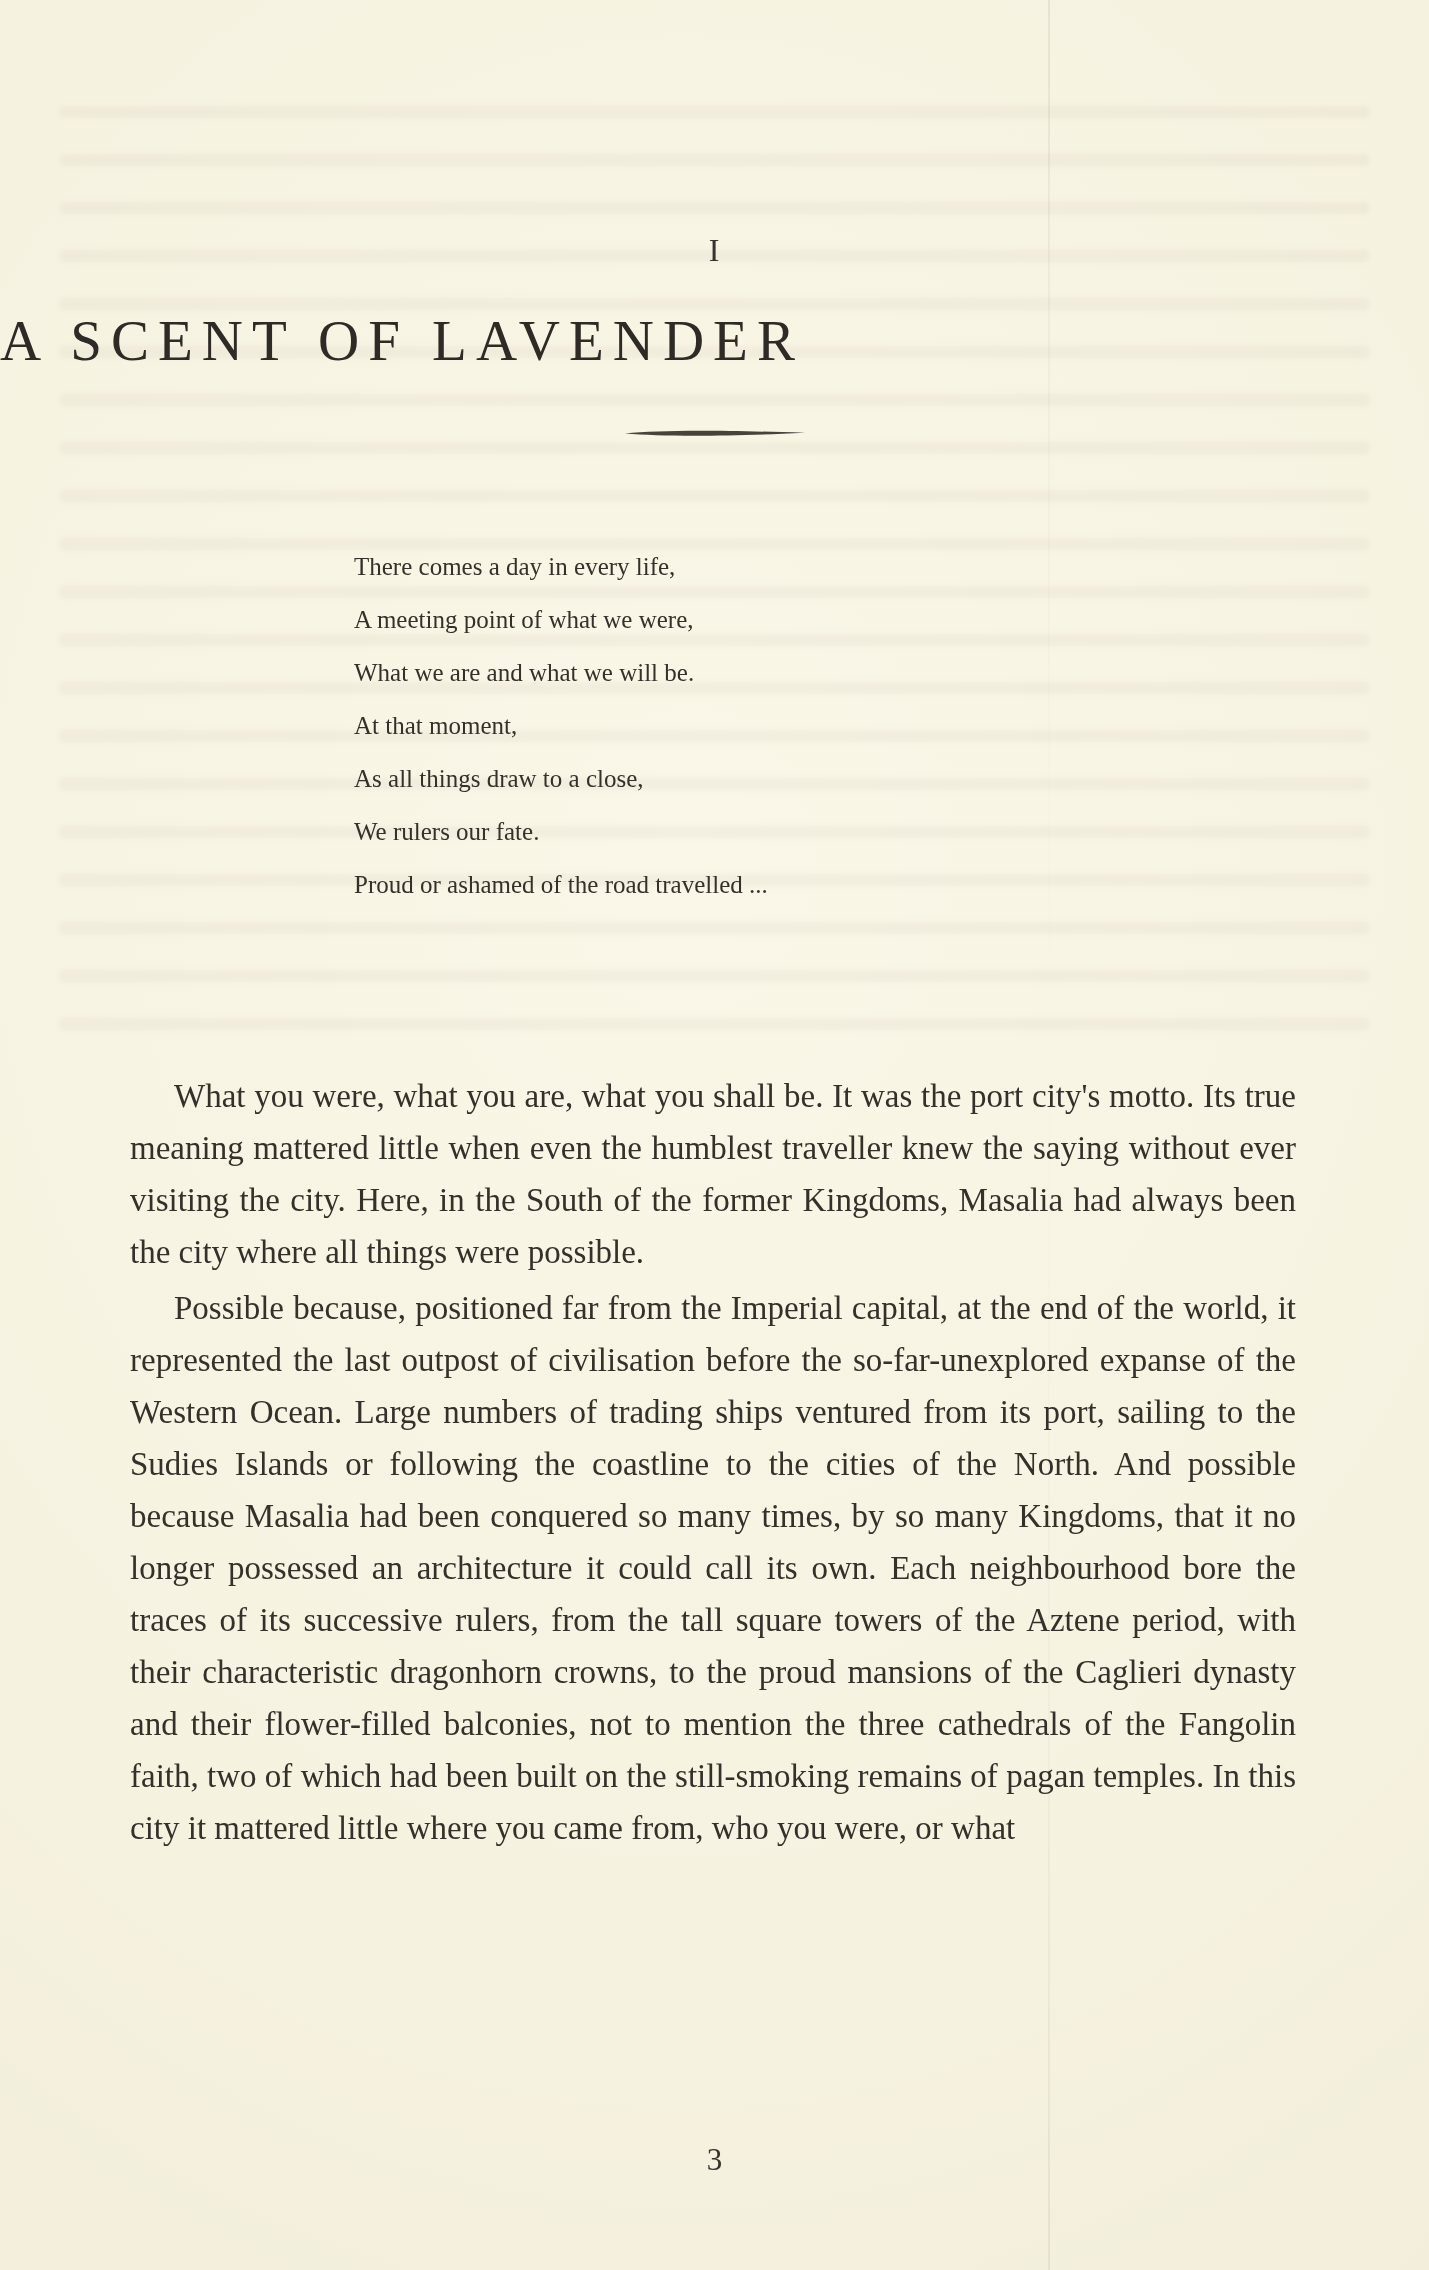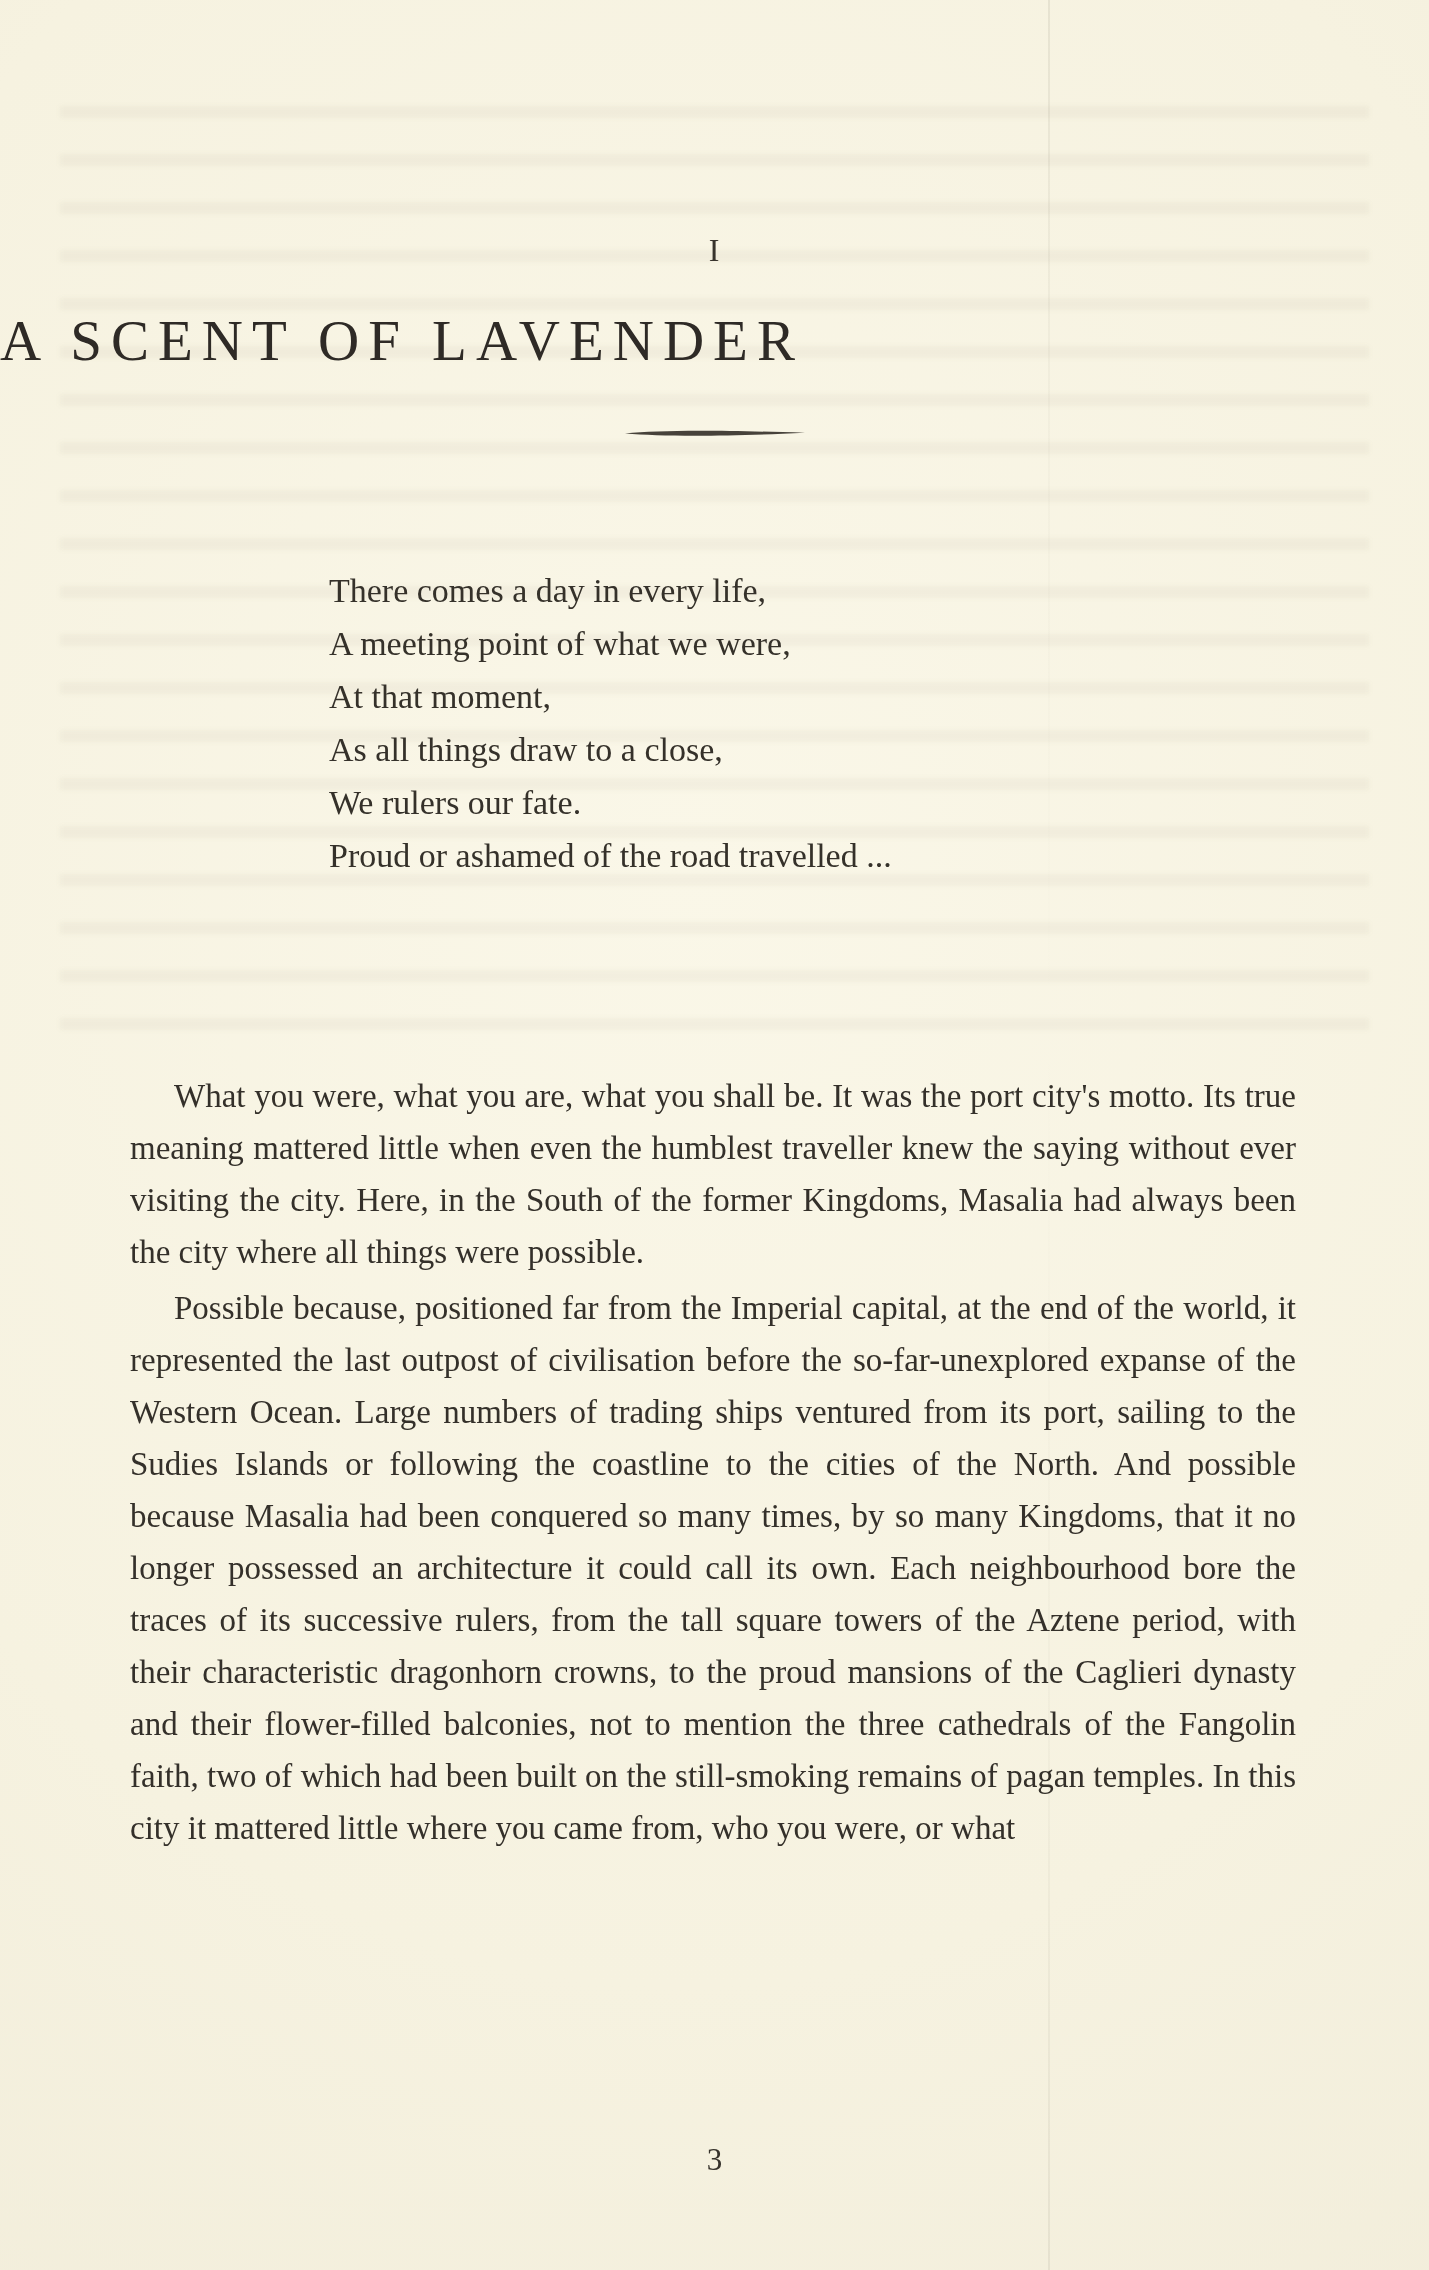--- a/index.html
+++ b/index.html
@@ -74,26 +74,25 @@
     top: 429px;
     left: 0;
     width: 100%;
     text-align: center;
     line-height: 0;
   }
   .divider svg { display: inline-block; }
   .poem {
     position: absolute;
     top: 540px;
-    left: 329px;
-    font-size: 34px;
+    left: 354px;
+    font-size: 25px;
     line-height: 53px;
     color: #35312a;
     white-space: nowrap;
-    margin-top: 24px;
   }
   .body-text {
     position: absolute;
     top: 1066px;
     left: 126px;
     width: 1174px;
     font-size: 33px;
     line-height: 52px;
     color: #34302a;
   }
@@ -130,20 +129,21 @@
 
   <div class="divider">
     <svg width="180" height="9" viewBox="0 0 180 9">
       <path d="M0,4.5 C35,1.2 85,0.8 180,3.8 C95,7.8 38,7.4 0,4.5 Z" fill="#47423a"></path>
     </svg>
   </div>
 
   <div class="poem">
     <div class="poem-line">There comes a day in every life,</div>
     <div class="poem-line">A meeting point of what we were,</div>
+    <div class="poem-line">What we are and what we will be.</div>
     <div class="poem-line">At that moment,</div>
     <div class="poem-line">As all things draw to a close,</div>
     <div class="poem-line">We rulers our fate.</div>
     <div class="poem-line">Proud or ashamed of the road travelled ...</div>
   </div>
 
   <div class="body-text">
     <p class="paragraph">What you were, what you are, what you shall be. It was the port city's motto. Its true meaning mattered little when even the humblest traveller knew the saying without ever visiting the city. Here, in the South of the former Kingdoms, Masalia had always been the city where all things were possible.</p>
     <p class="paragraph">Possible because, positioned far from the Imperial capital, at the end of the world, it represented the last outpost of civilisation before the so-far-unexplored expanse of the Western Ocean. Large numbers of trading ships ventured from its port, sailing to the Sudies Islands or following the coastline to the cities of the North. And possible because Masalia had been conquered so many times, by so many Kingdoms, that it no longer possessed an architecture it could call its own. Each neighbourhood bore the traces of its successive rulers, from the tall square towers of the Aztene period, with their characteristic dragonhorn crowns, to the proud mansions of the Caglieri dynasty and their flower-filled balconies, not to mention the three cathedrals of the Fangolin faith, two of which had been built on the still-smoking remains of pagan temples. In this city it mattered little where you came from, who you were, or what</p>
   </div>

